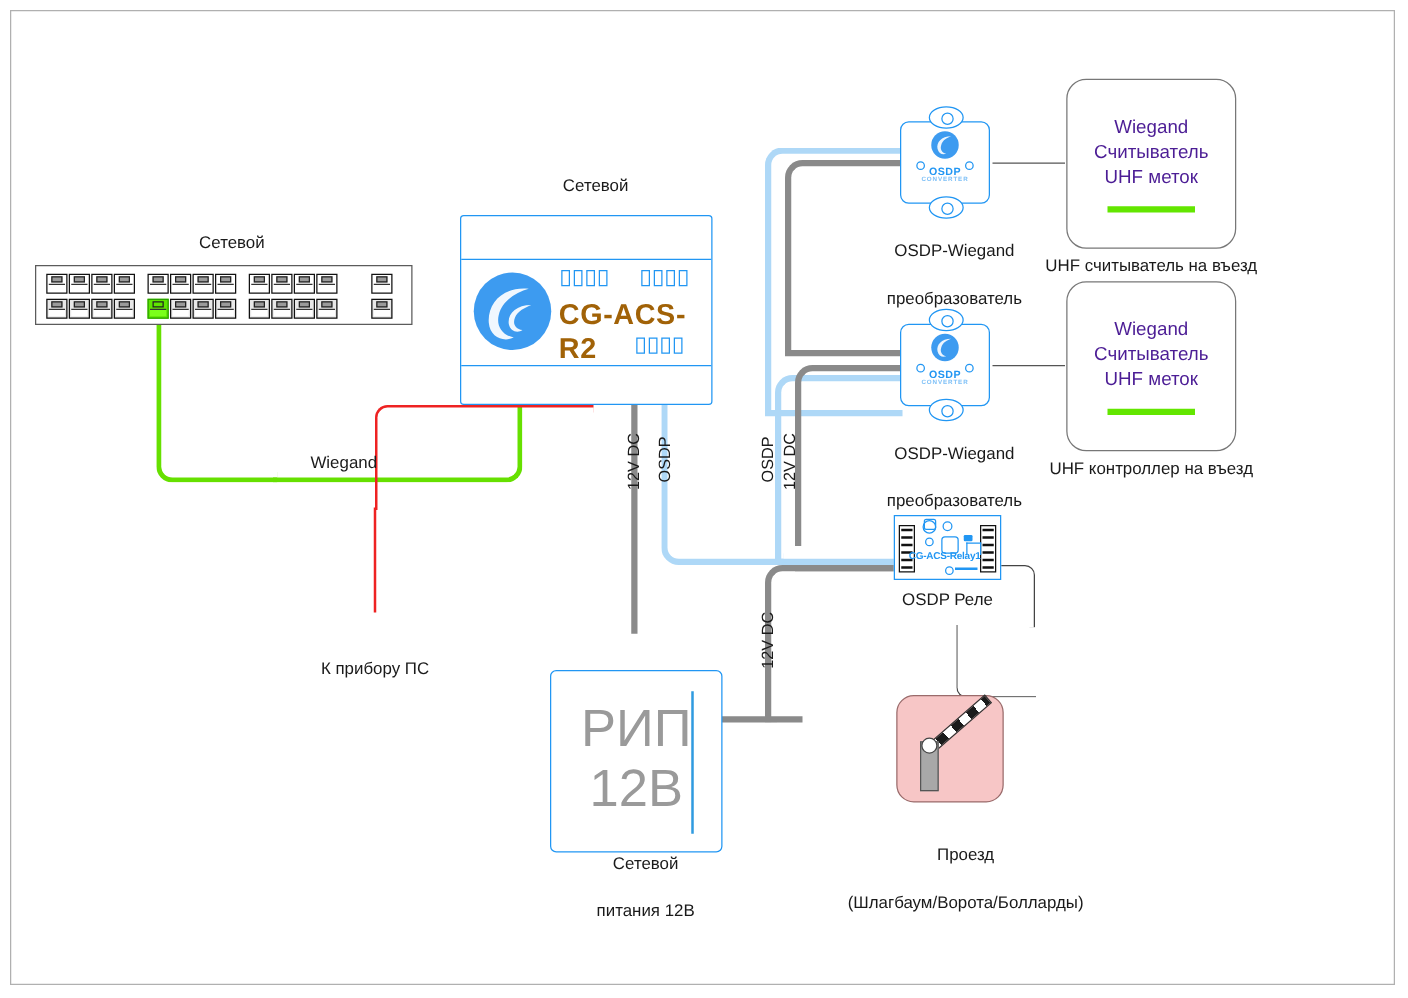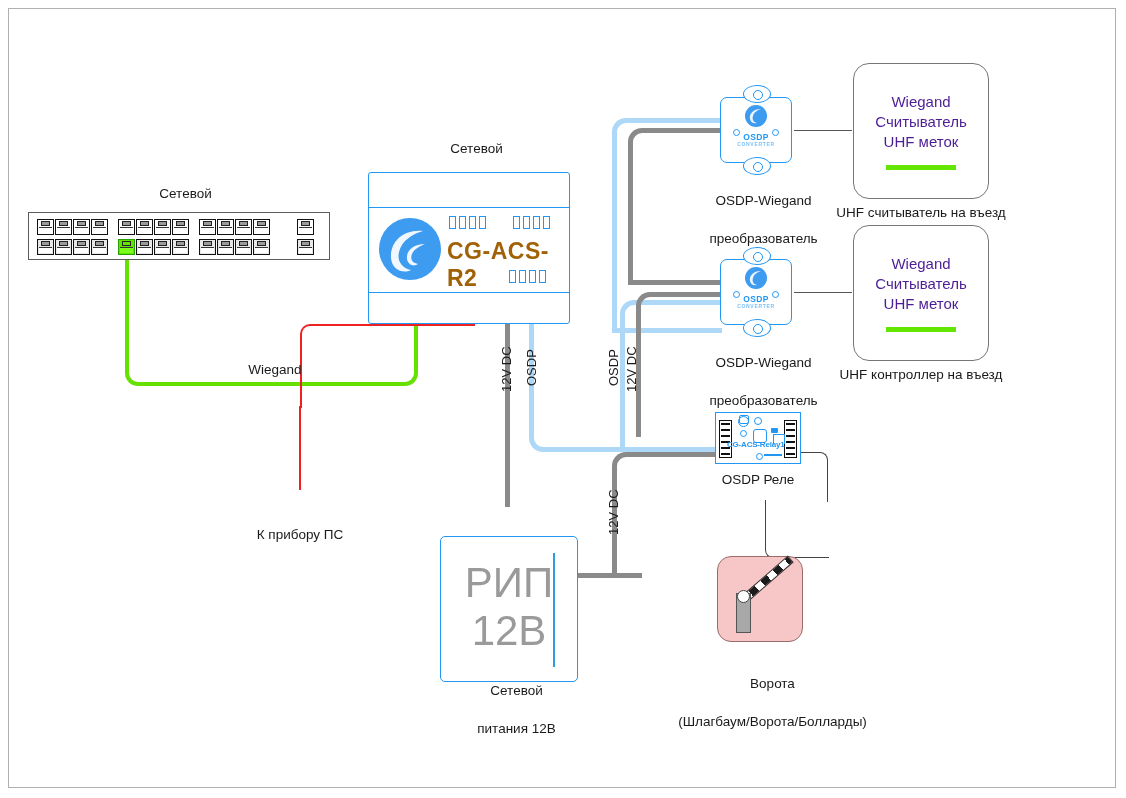--- a/index.html
+++ b/index.html
@@ -309,21 +309,21 @@
     <span>Сетевой</span><br>
     <span>питания 12В</span>
   </div>
 
   <div class="dev" id="barrier">
     <div id="bboom"></div>
     <div id="bpost"></div>
     <div id="bpivot"></div>
   </div>
   <div class="lbl" style="left:640px;top:655px;width:250px;">
-    <span>Ворота</span><br>
+    <span>Проезд</span><br>
     <span>(Шлагбаум/Ворота/Болларды)</span>
   </div>
 
   <div class="lbl" style="left:215px;top:360px;width:120px;">Wiegand</div>
   <div class="lbl" style="left:240px;top:525px;width:120px;">К прибору ПС</div>
 
   <div class="vlbl" style="left:499px;top:392px;">12V DC</div>
   <div class="vlbl" style="left:524px;top:386px;">OSDP</div>
   <div class="vlbl" style="left:606px;top:386px;">OSDP</div>
   <div class="vlbl" style="left:624px;top:392px;">12V DC</div>

